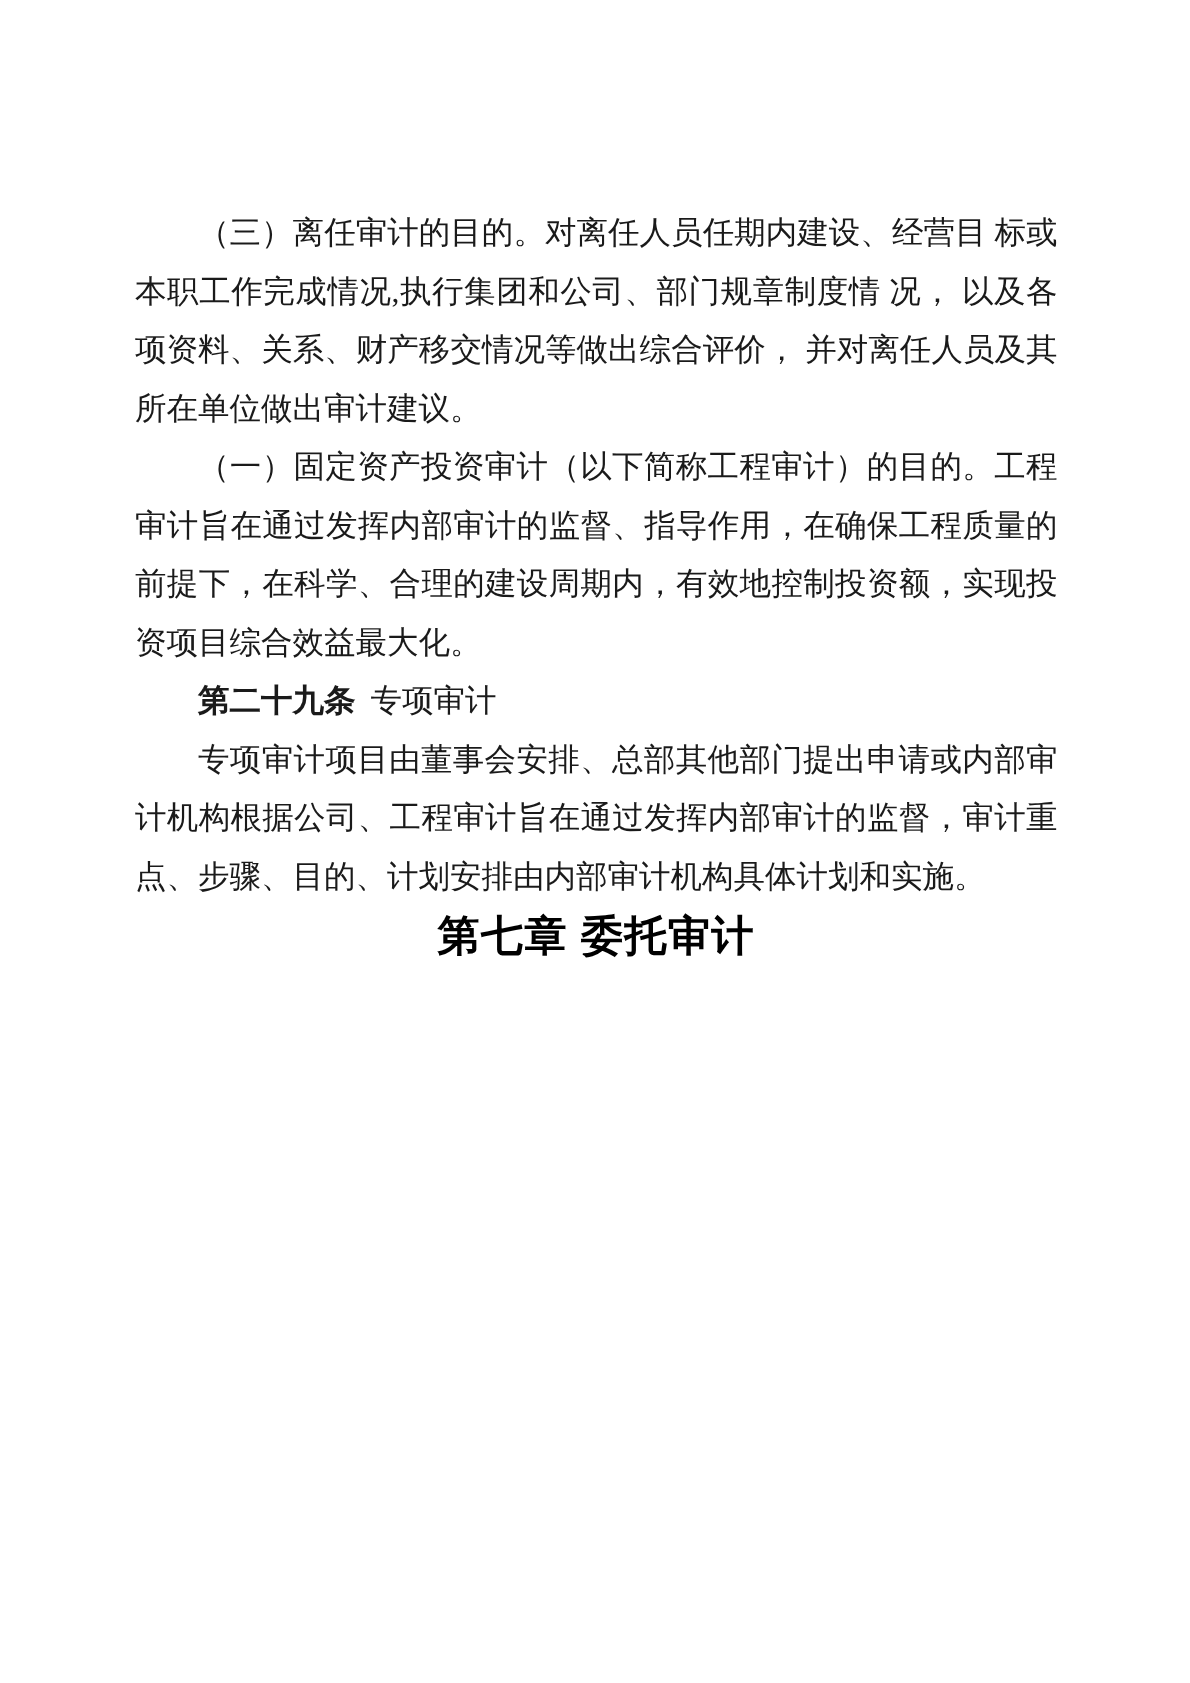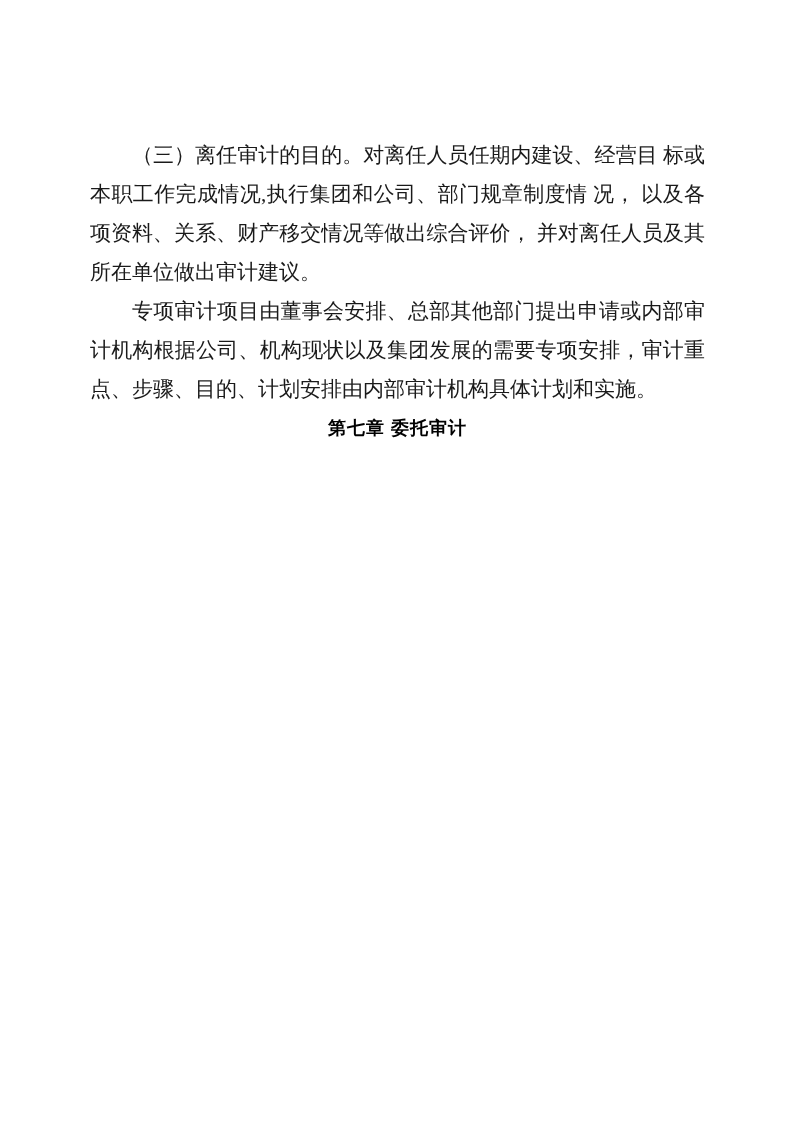--- a/index.html
+++ b/index.html
@@ -40,39 +40,41 @@
     white-space: nowrap;
   }
   .article-num {
     font-weight: bold;
     margin-right: 10px;
   }
   h2.chapter-heading {
     margin: 0;
     font-family: "Liberation Sans", "DejaVu Sans", sans-serif;
     font-weight: bold;
-    font-size: 18px;
+    font-size: 28px;
     line-height: 39px;
     text-align: center;
     text-indent: 0;
     letter-spacing: 1px;
     color: #000000;
   }
 </style>
 </head>
 <body>
 
 <div class="page">
   <div class="content">
 
     <p class="body-para">（三）离任审计的目的。对离任人员任期内建设、经营目 标或本职工作完成情况,执行集团和公司、部门规章制度情 况， 以及各项资料、关系、财产移交情况等做出综合评价， 并对离任人员及其所在单位做出审计建议。</p>
 
 
+    <p class="body-para">（一）固定资产投资审计（以下简称工程审计）的目的。工程审计旨在通过发挥内部审计的监督、指导作用，在确保工程质量的前提下，在科学、合理的建设周期内，有效地控制投资额，实现投资项目综合效益最大化。</p>
 
 
 
+    <p class="article-heading"><span class="article-num">第二十九条</span><span>专项审计</span></p>
 
-    <p class="body-para">专项审计项目由董事会安排、总部其他部门提出申请或内部审计机构根据公司、机构现状以及集团发展的需要专项安排，审计重点、步骤、目的、计划安排由内部审计机构具体计划和实施。</p>
+    <p class="body-para">专项审计项目由董事会安排、总部其他部门提出申请或内部审计机构根据公司、工程审计旨在通过发挥内部审计的监督，审计重点、步骤、目的、计划安排由内部审计机构具体计划和实施。</p>
 
     <h2 class="chapter-heading">第七章 委托审计</h2>
 
   </div>
 </div>
 
 </body></html>

